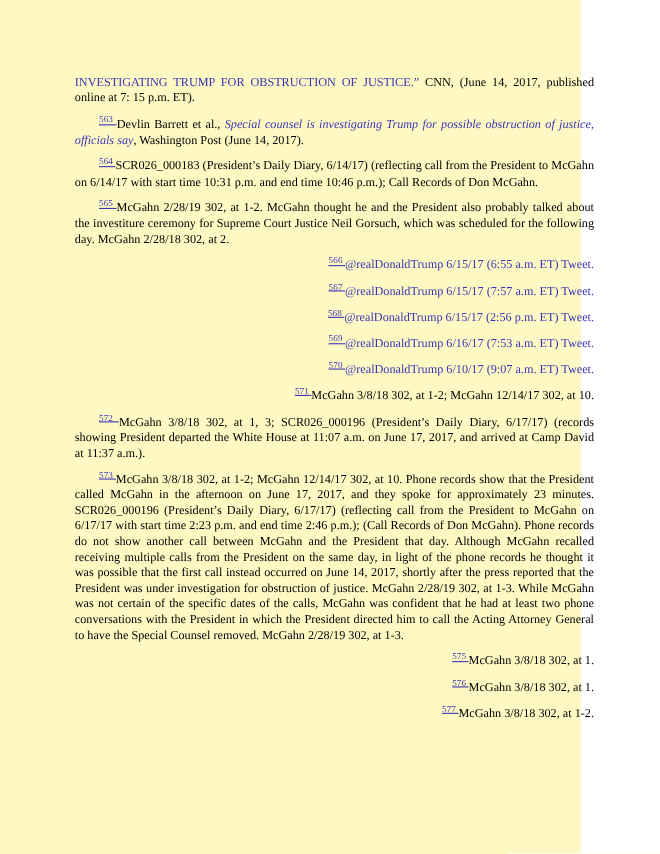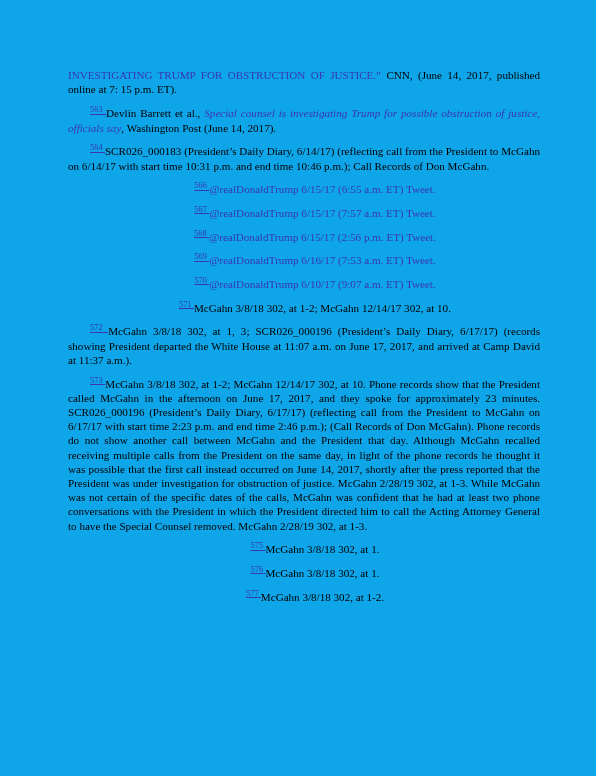--- a/index.html
+++ b/index.html
@@ -13,23 +13,23 @@
     height: 776px;
     font-family: "Liberation Serif", "DejaVu Serif", serif;
     color: #000000;
     overflow: hidden;
     position: relative;
   }
   .page {
     position: absolute;
     left: 0;
     top: 0;
-    width: 596px;
+    width: 528px;
     height: 776px;
-    background: #0ea5e9;
+    background: #fef9c3;
     box-sizing: border-box;
     padding: 68px 60px 0 68px;
   }
   .footnote-body {
     width: 472px;
   }
   
   .fn-continuation {
     font-size: 11.1px;
     line-height: 14.2px;
@@ -43,21 +43,21 @@
     font-size: 11.1px;
     line-height: 14.2px;
     text-align: justify;
     text-justify: inter-word;
     margin: 0 0 9.5px 0;
     text-indent: 22px;
     color: #000000;
   }
   
   .fn.short {
-    text-align: center;
+    text-align: right;
   }
   .fn-num {
     color: #3b34b5;
     font-size: 8.3px;
     vertical-align: super;
     line-height: 0;
     letter-spacing: 0.1px;
     text-decoration: underline;
   }
   .fn-num::after {
@@ -80,20 +80,21 @@
 
 <div class="page">
   <div class="footnote-body">
 
     <p class="fn-continuation"><span class="heading-link">INVESTIGATING TRUMP FOR OBSTRUCTION OF JUSTICE.”</span><span> CNN, (June 14, 2017, published online at 7: 15 p.m. ET).</span></p>
 
     <p class="fn"><span class="fn-num">563</span><span>Devlin Barrett et al., </span><span class="link-italic">Special counsel is investigating Trump for possible obstruction of justice, officials say</span><span>, Washington Post (June 14, 2017).</span></p>
 
     <p class="fn"><span class="fn-num">564</span><span>SCR026_000183 (President’s Daily Diary, 6/14/17) (reflecting call from the President to McGahn on 6/14/17 with start time 10:31 p.m. and end time 10:46 p.m.); Call Records of Don McGahn.</span></p>
 
+    <p class="fn"><span class="fn-num">565</span><span>McGahn 2/28/19 302, at 1-2. McGahn thought he and the President also probably talked about the investiture ceremony for Supreme Court Justice Neil Gorsuch, which was scheduled for the following day. McGahn 2/28/18 302, at 2.</span></p>
 
     <p class="fn short"><span class="fn-num">566</span><span class="tweet-line">@realDonaldTrump 6/15/17 (6:55 a.m. ET) Tweet.</span></p>
 
     <p class="fn short"><span class="fn-num">567</span><span class="tweet-line">@realDonaldTrump 6/15/17 (7:57 a.m. ET) Tweet.</span></p>
 
     <p class="fn short"><span class="fn-num">568</span><span class="tweet-line">@realDonaldTrump 6/15/17 (2:56 p.m. ET) Tweet.</span></p>
 
     <p class="fn short"><span class="fn-num">569</span><span class="tweet-line">@realDonaldTrump 6/16/17 (7:53 a.m. ET) Tweet.</span></p>
 
     <p class="fn short"><span class="fn-num">570</span><span class="tweet-line">@realDonaldTrump 6/10/17 (9:07 a.m. ET) Tweet.</span></p>

